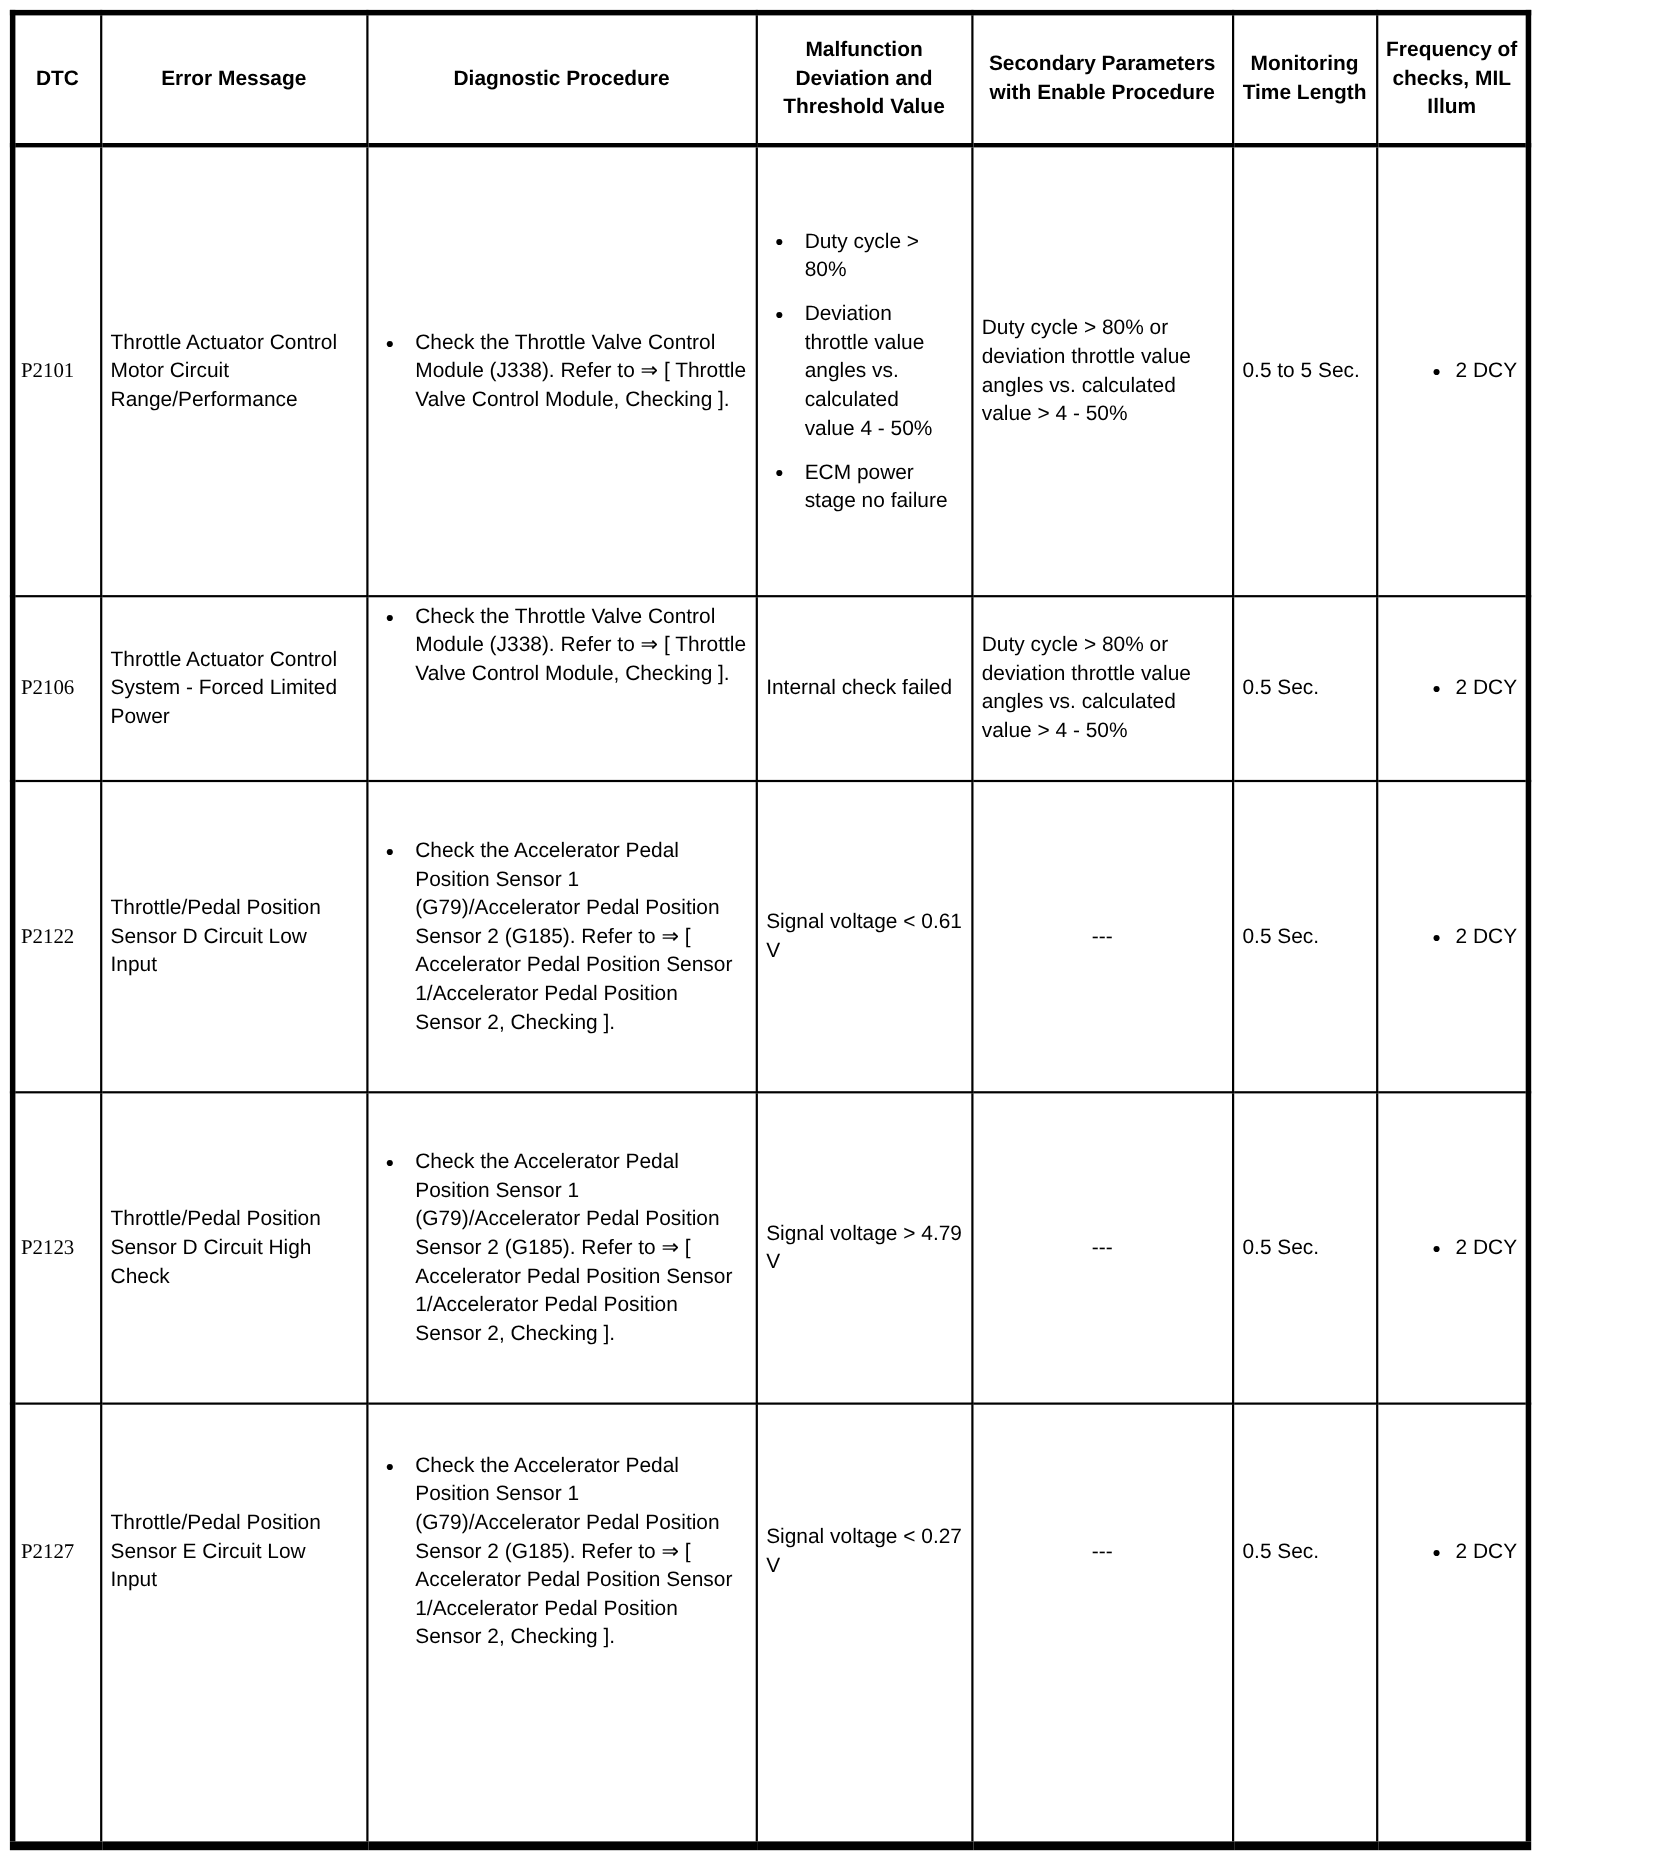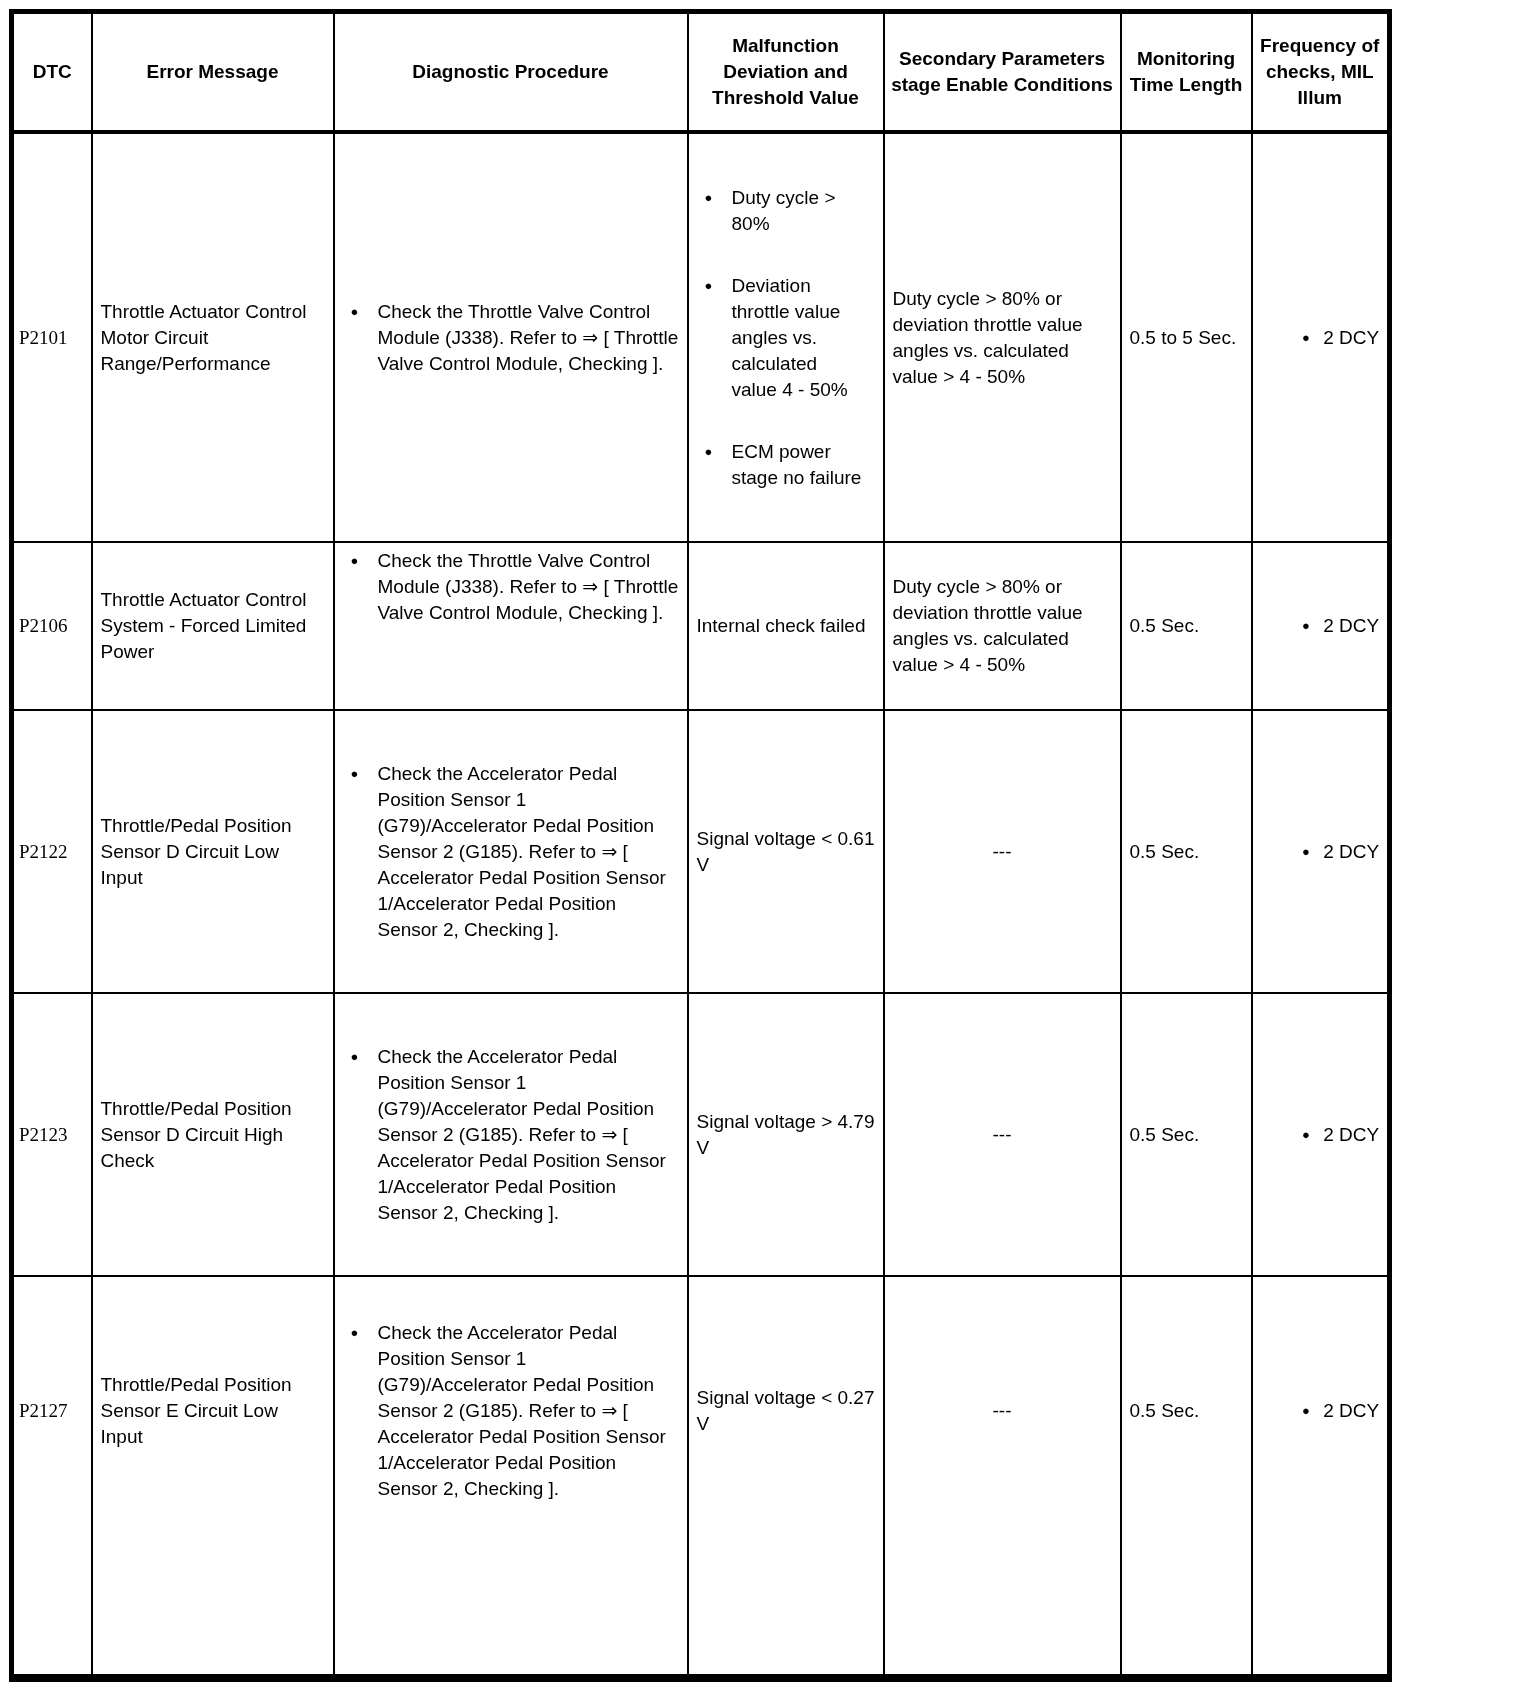--- a/index.html
+++ b/index.html
@@ -46,21 +46,21 @@
   tr.h-r5 td { padding-bottom: 134px; }
 
   td.dtc  { padding-left: 5px; padding-right: 0; font-family: Liberation Serif, serif; }
   td.diag { padding-left: 16px; }
   td.malf { padding-left: 16px; padding-right: 18px; }
   td.freq { padding-left: 40px; padding-right: 4px; text-align: center; }
   td.center { text-align: center; }
   td.vtop { vertical-align: top; padding-top: 5px; }
 
   .bitem { display: flex; align-items: flex-start; }
-  .bitem + .bitem { margin-top: 36px; }
+  .bitem + .bitem { margin-top: 14px; }
   .bullet { flex: 0 0 27px; font-size: 13px; line-height: 26px; }
   .bullet::before { content: "\25CF"; }
   .btext { flex: 1 1 auto; }
 </style>
 </head>
 <body>
 
 <table>
   <colgroup>
     <col style="width:80px">
@@ -70,21 +70,21 @@
     <col style="width:237px">
     <col style="width:131px">
     <col style="width:138px">
   </colgroup>
   <thead>
     <tr>
       <th>DTC</th>
       <th>Error Message</th>
       <th>Diagnostic Procedure</th>
       <th>Malfunction Deviation and Threshold Value</th>
-      <th>Secondary Parameters stage Enable Conditions</th>
+      <th>Secondary Parameters with Enable Procedure</th>
       <th>Monitoring Time Length</th>
       <th>Frequency of checks, MIL Illum</th>
     </tr>
   </thead>
   <tbody>
 
     <tr class="h-r1">
       <td class="dtc">P2101</td>
       <td>Throttle Actuator Control Motor Circuit Range/Performance</td>
       <td class="diag">

